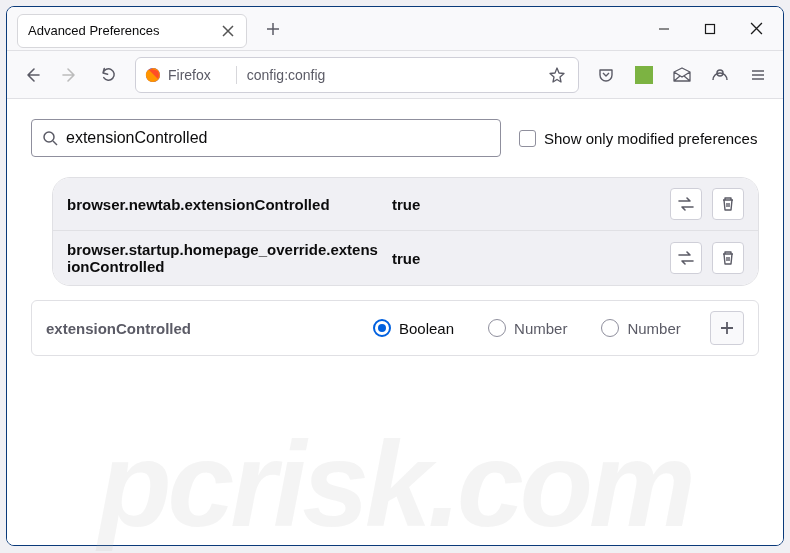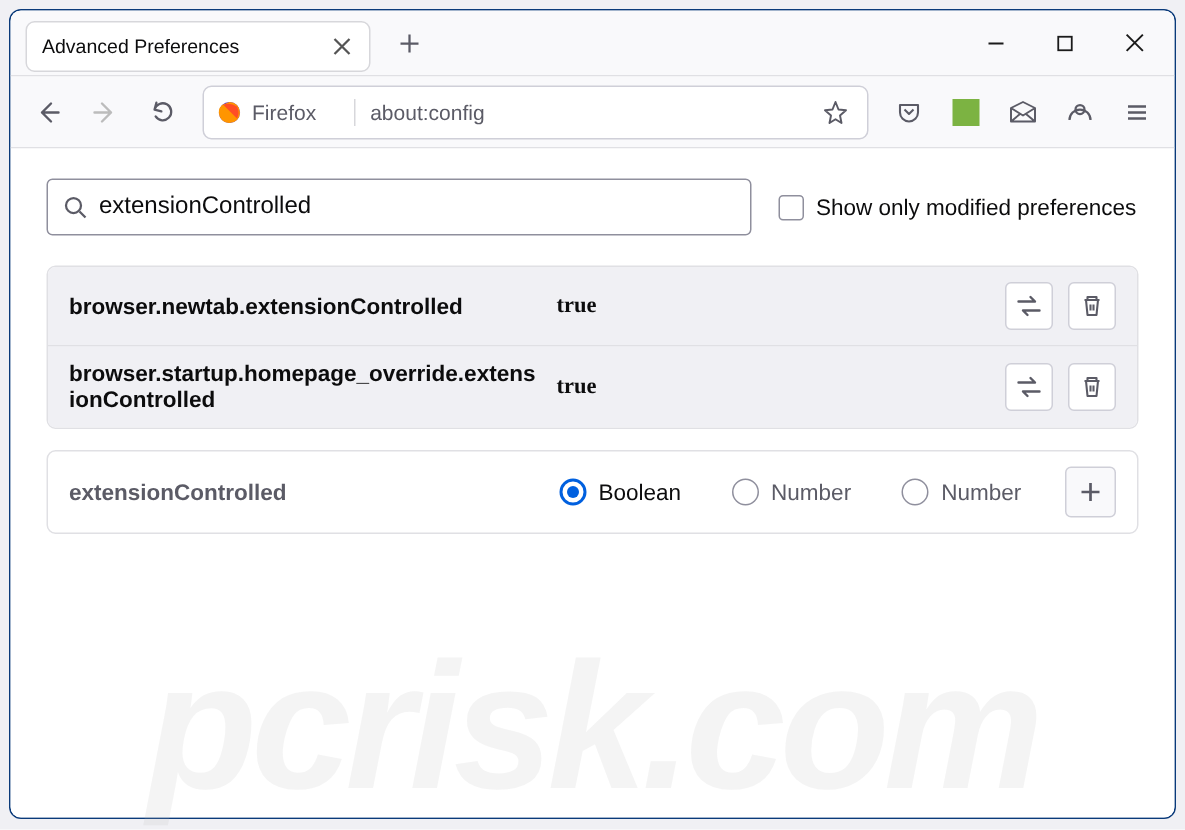--- a/index.html
+++ b/index.html
@@ -28,25 +28,25 @@
     
     .content { flex: 1; background: #fff; padding: 20px 24px; }
     
     .search-row { display: flex; align-items: center; gap: 18px; margin-bottom: 20px; }
     .search-box { flex: 1; display: flex; align-items: center; border: 1px solid #8f8f9d; border-radius: 4px; height: 38px; padding: 0 10px; max-width: 470px; }
     .search-box svg { color: #5b5b66; margin-right: 8px; }
     .search-input { flex: 1; border: none; outline: none; font-size: 16px; color: #0c0c0d; }
     .modified-check { display: flex; align-items: center; gap: 8px; font-size: 15px; color: #0c0c0d; }
     .modified-check .cb { width: 17px; height: 17px; border: 1px solid #8f8f9d; border-radius: 3px; }
     
-    .pref-list { border: 1px solid #e0e0e4; border-radius: 6px; overflow: hidden; }
+    .pref-list { border: 1px solid #e0e0e4; border-radius: 18px; overflow: hidden; margin-left: 21px; }
     .pref-row { display: flex; align-items: center; min-height: 50px; padding: 10px 14px; border-bottom: 1px solid #e0e0e4; background: #f0f0f4; }
     .pref-row:last-child { border-bottom: none; }
     .pref-name { width: 325px; font-size: 15px; font-weight: 700; color: #0c0c0d; word-break: break-word; padding-right: 10px; }
-    .pref-value { flex: 1; font-size: 15px; font-weight: 700; color: #0c0c0d; font-family: Liberation Serif, serif; }
+    .pref-value { flex: 1; font-size: 15px; font-weight: 700; color: #0c0c0d; }
     .pref-actions { display: flex; gap: 10px; }
     .pref-btn { width: 32px; height: 32px; border: 1px solid #cfcfd8; border-radius: 4px; background: #fff; display: flex; align-items: center; justify-content: center; cursor: pointer; color: #5b5b66; }
     
     .add-row { display: flex; align-items: center; min-height: 54px; padding: 10px 14px; border: 1px solid #e0e0e4; border-radius: 6px; margin-top: 14px; }
     .add-name { width: 295px; font-size: 15px; font-weight: 700; color: #5b5b66; }
     .radio-group { flex: 1; display: flex; gap: 34px; align-items: center; margin-left: 32px; }
     .radio-opt { display: flex; align-items: center; gap: 8px; font-size: 15px; color: #5b5b66; cursor: pointer; }
     .radio-outer { width: 18px; height: 18px; border: 1px solid #8f8f9d; border-radius: 50%; display: flex; align-items: center; justify-content: center; }
     .radio-opt.selected .radio-outer { border: 2px solid #0060df; }
     .radio-inner { width: 8px; height: 8px; border-radius: 50%; background: #0060df; display: none; }
@@ -116,21 +116,21 @@
     </div>
     <div class="urlbar">
       <div class="urlbar-id">
         <svg width="18" height="18" viewBox="0 0 18 18">
             <circle cx="9" cy="9" r="7" fill="#592acb"></circle>
             <path d="M9 2 A7 7 0 0 1 16 9 A7 7 0 0 1 9 16 A7 7 0 0 1 4 4" fill="#ff9500"></path>
             <path d="M5 4 Q9 2 14 5 Q16 9 14 13" fill="#ff3b30" opacity="0.8"></path>
           </svg>
         <span>Firefox</span>
       </div>
-      <span class="urlbar-input">about:config</span>
+      <span class="urlbar-input">config:config</span>
       <span class="urlbar-star">
         <svg width="18" height="18" viewBox="0 0 18 18">
             <path d="M9 2 L11 7 L16 7.5 L12 11 L13 16 L9 13.5 L5 16 L6 11 L2 7.5 L7 7 Z" stroke="currentColor" stroke-width="1.3" fill="none" stroke-linejoin="round"></path>
           </svg>
       </span>
     </div>
     <div class="tb-icon">
       <svg width="18" height="18" viewBox="0 0 18 18">
           <path d="M3 4 H15 V9 A6 6 0 0 1 3 9 Z M6 7 L9 10 L12 7" stroke="currentColor" stroke-width="1.4" fill="none" stroke-linejoin="round"></path>
         </svg>

